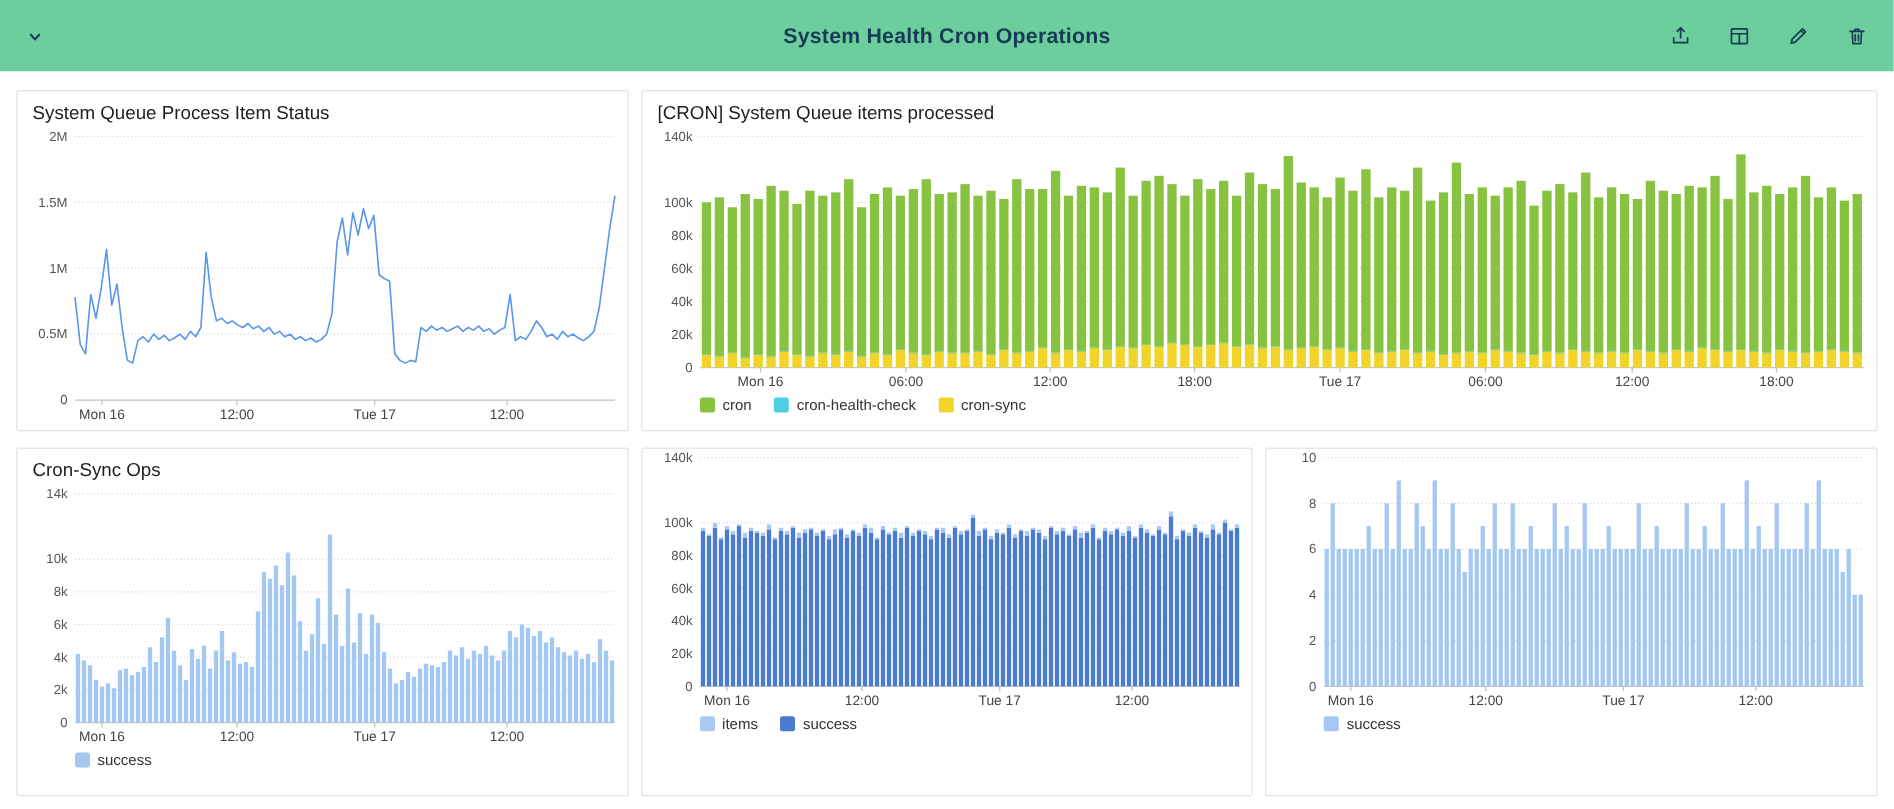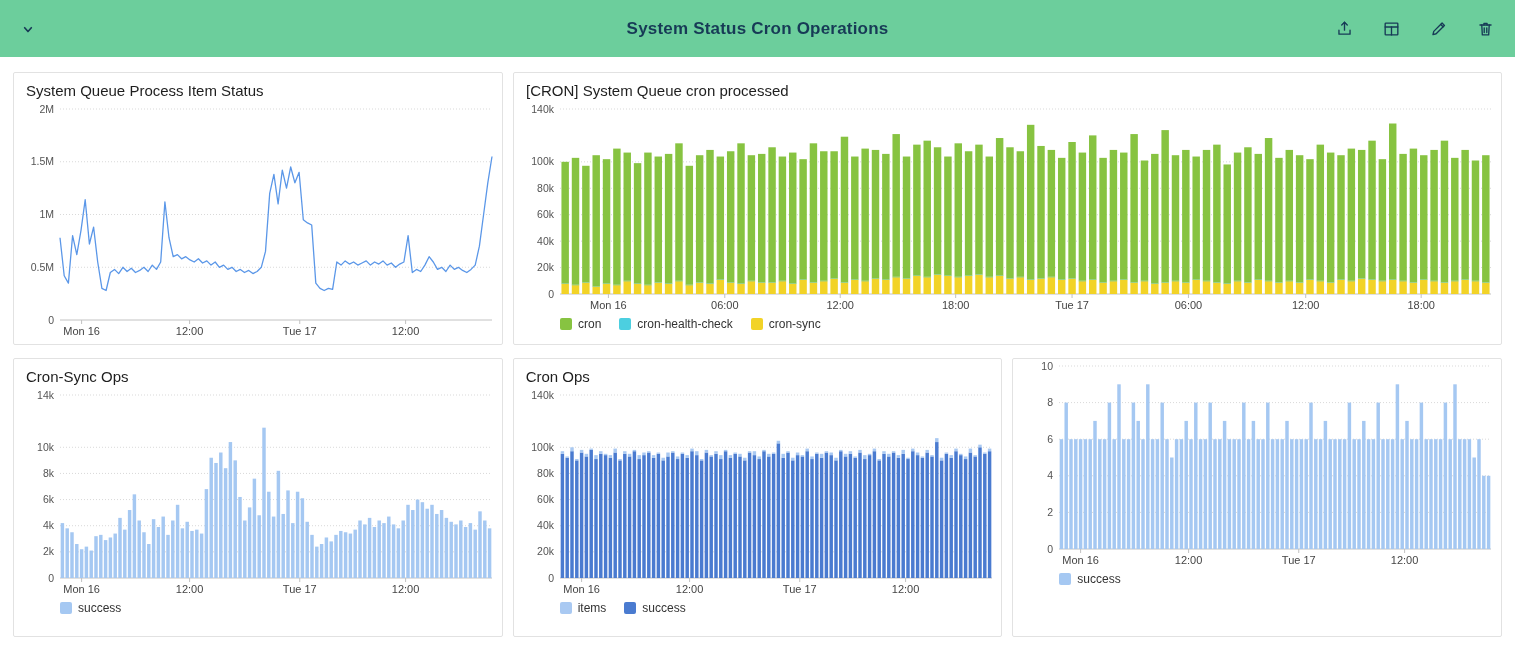--- a/index.html
+++ b/index.html
@@ -56,21 +56,21 @@
 
 <div class="header" style="background: rgb(108, 206, 156); color: rgb(23, 58, 86);">
   <button class="hbtn collapse" title="">
     <span>
       <svg width="20" height="20" viewBox="0 0 24 24" fill="none" stroke="currentColor" stroke-width="2" stroke-linecap="round" stroke-linejoin="round">
           <path d="M8 10.5 L12 15 L16 10.5"></path>
         </svg>
     </span>
   </button>
 
-  <div class="htitle">System Status Cron Operations</div>
+  <div class="htitle">System Health Cron Operations</div>
 
   <div class="hicons">
     <button class="hbtn">
       <span>
         <svg width="19" height="19" viewBox="0 0 24 24" fill="none" stroke="currentColor" stroke-width="1.7" stroke-linecap="round" stroke-linejoin="round">
             <path d="M12 3.5 V13.5"></path>
             <path d="M8.5 7 L12 3.5 L15.5 7"></path>
             <path d="M5 13.5 V18.5 H19 V13.5"></path>
           </svg>
       </span>
@@ -128,21 +128,21 @@
             <text x="175.6" y="233" text-anchor="middle" fill="#444" font-size="11">12:00</text>
             <line x1="285.76" x2="285.76" y1="218" y2="222" stroke="#c2c2c2"></line>
             <text x="285.76" y="233" text-anchor="middle" fill="#444" font-size="11">Tue 17</text>
             <line x1="391.6" x2="391.6" y1="218" y2="222" stroke="#c2c2c2"></line>
             <text x="391.6" y="233" text-anchor="middle" fill="#444" font-size="11">12:00</text>
             <path d="M46.0,135.7 L50.2,173.7 L54.4,181.1 L58.6,133.6 L62.8,152.6 L67.0,128.3 L71.2,97.7 L75.4,142.0 L79.6,125.2 L83.7,160.0 L87.9,186.3 L92.1,188.5 L96.3,170.5 L100.5,167.4 L104.7,171.6 L108.9,165.3 L113.1,169.5 L117.3,166.3 L121.5,170.5 L125.7,168.4 L129.9,165.3 L134.1,169.5 L138.3,163.1 L142.5,167.4 L146.7,160.0 L150.9,99.8 L155.0,135.7 L159.2,154.7 L163.4,152.6 L167.6,156.8 L171.8,154.7 L176.0,157.9 L180.2,160.0 L184.4,156.8 L188.6,161.0 L192.8,158.9 L197.0,163.1 L201.2,160.0 L205.4,165.3 L209.6,163.1 L213.8,167.4 L218.0,165.3 L222.2,169.5 L226.3,167.4 L230.5,170.5 L234.7,168.4 L238.9,171.6 L243.1,169.5 L247.3,165.3 L251.5,149.4 L255.7,91.4 L259.9,72.4 L264.1,101.9 L268.3,68.2 L272.5,86.1 L276.7,65.0 L280.9,80.8 L285.1,70.3 L289.3,117.8 L293.5,120.9 L297.7,123.0 L301.8,181.1 L306.0,186.3 L310.2,188.5 L314.4,186.3 L318.6,187.4 L322.8,160.0 L327.0,163.1 L331.2,158.9 L335.4,162.1 L339.6,160.0 L343.8,163.1 L348.0,161.0 L352.2,158.9 L356.4,163.1 L360.6,160.0 L364.8,162.1 L369.0,158.9 L373.1,163.1 L377.3,161.0 L381.5,165.3 L385.7,162.1 L389.9,160.0 L394.1,133.6 L398.3,170.5 L402.5,167.4 L406.7,169.5 L410.9,163.1 L415.1,154.7 L419.3,160.0 L423.5,167.4 L427.7,165.3 L431.9,169.5 L436.1,163.1 L440.3,167.4 L444.4,165.3 L448.6,168.4 L452.8,170.5 L457.0,167.4 L461.2,163.1 L465.4,144.2 L469.6,112.5 L473.8,80.8 L478.0,54.5 " fill="none" stroke="#5b97e8" stroke-width="1.3" stroke-linejoin="round"></path>
           </svg></div>
     </section>
 
     <section class="panel">
-      <h3 class="ptitle">[CRON] System Queue cron processed</h3>
+      <h3 class="ptitle">[CRON] System Queue items processed</h3>
       <div class="chart h210"><svg width="987" height="210" viewBox="0 0 987 210">
             <line x1="46" x2="977" y1="192" y2="192" stroke="#c2c2c2"></line>
             <text x="40" y="195.5" text-anchor="end" fill="#545454" font-size="10.5">0</text>
             <line x1="46" x2="977" y1="165.57142857142858" y2="165.57142857142858" stroke="#d9d9d9" stroke-dasharray="1,2"></line>
             <text x="40" y="169.07142857142858" text-anchor="end" fill="#545454" font-size="10.5">20k</text>
             <line x1="46" x2="977" y1="139.14285714285714" y2="139.14285714285714" stroke="#d9d9d9" stroke-dasharray="1,2"></line>
             <text x="40" y="142.64285714285714" text-anchor="end" fill="#545454" font-size="10.5">40k</text>
             <line x1="46" x2="977" y1="112.71428571428572" y2="112.71428571428572" stroke="#d9d9d9" stroke-dasharray="1,2"></line>
             <text x="40" y="116.21428571428572" text-anchor="end" fill="#545454" font-size="10.5">60k</text>
             <line x1="46" x2="977" y1="86.28571428571429" y2="86.28571428571429" stroke="#d9d9d9" stroke-dasharray="1,2"></line>
@@ -574,21 +574,20 @@
           </svg></div>
       <div class="legend">
           <span class="litem">
             <span class="sw" style="background: rgb(165, 200, 242);"></span>
             <span>success</span>
           </span>
         </div>
     </section>
 
     <section class="panel">
-      <h3 class="ptitle">Cron Ops</h3>
       <div class="chart h208"><svg width="488" height="208" viewBox="0 0 488 208">
             <line x1="46" x2="478" y1="190" y2="190" stroke="#c2c2c2"></line>
             <text x="40" y="193.5" text-anchor="end" fill="#545454" font-size="10.5">0</text>
             <line x1="46" x2="478" y1="163.85714285714286" y2="163.85714285714286" stroke="#d9d9d9" stroke-dasharray="1,2"></line>
             <text x="40" y="167.35714285714286" text-anchor="end" fill="#545454" font-size="10.5">20k</text>
             <line x1="46" x2="478" y1="137.71428571428572" y2="137.71428571428572" stroke="#d9d9d9" stroke-dasharray="1,2"></line>
             <text x="40" y="141.21428571428572" text-anchor="end" fill="#545454" font-size="10.5">40k</text>
             <line x1="46" x2="478" y1="111.57142857142857" y2="111.57142857142857" stroke="#d9d9d9" stroke-dasharray="1,2"></line>
             <text x="40" y="115.07142857142857" text-anchor="end" fill="#545454" font-size="10.5">60k</text>
             <line x1="46" x2="478" y1="85.42857142857143" y2="85.42857142857143" stroke="#d9d9d9" stroke-dasharray="1,2"></line>

